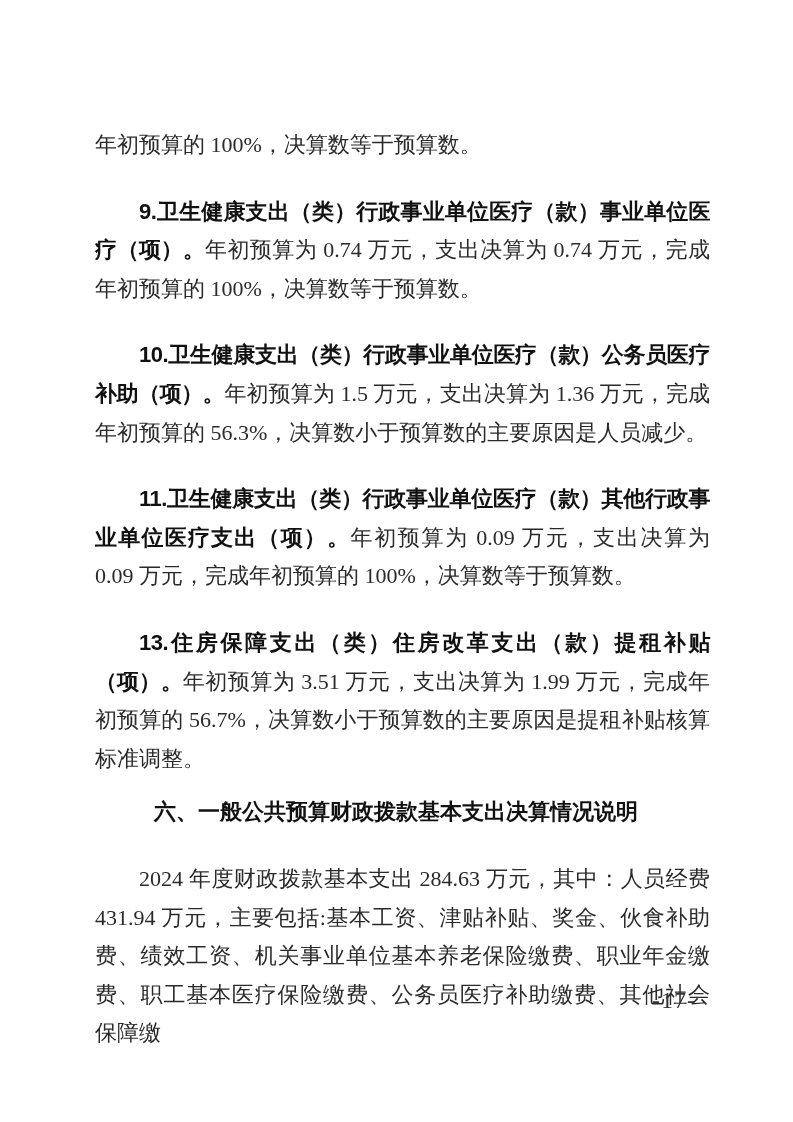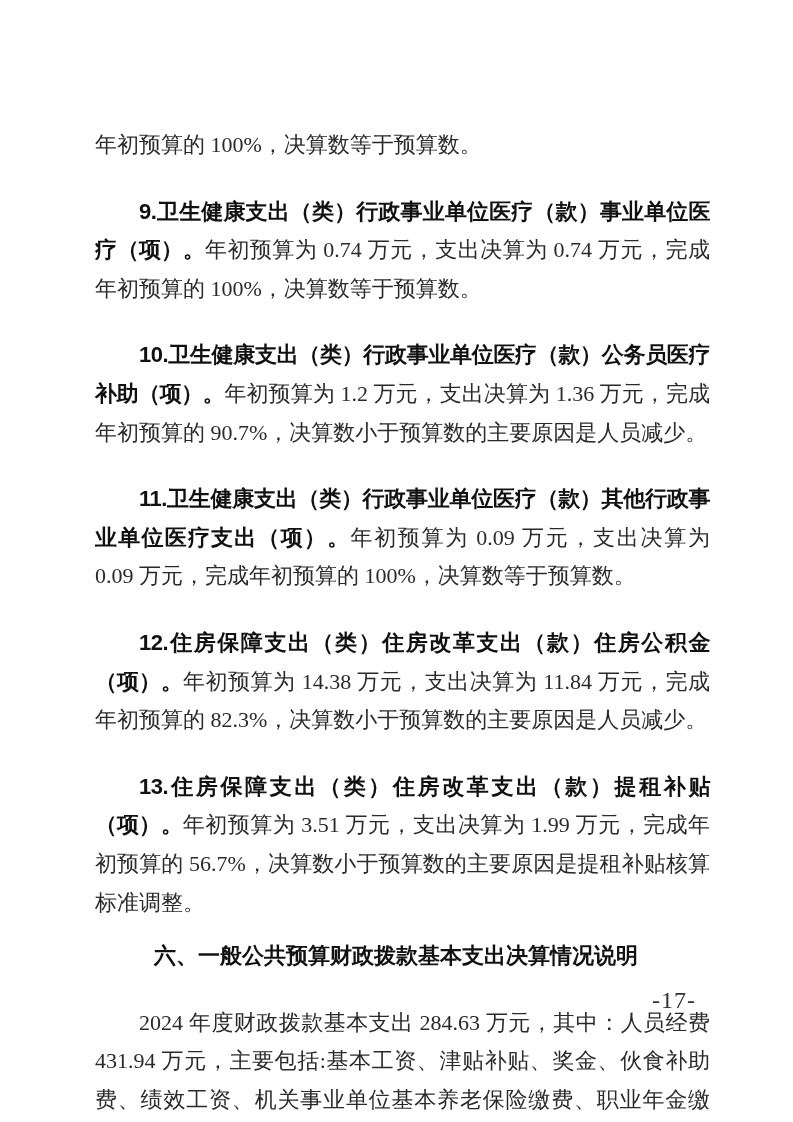--- a/index.html
+++ b/index.html
@@ -65,25 +65,24 @@
 </head>
 <body>
 
 <div class="page">
   <main class="content">
 
     <p class="para">年初预算的 100%，决算数等于预算数。</p>
 
     <p class="para indent"><b class="lead">9.卫生健康支出（类）行政事业单位医疗（款）事业单位医疗（项）。</b><span>年初预算为 0.74 万元，支出决算为 0.74 万元，完成年初预算的 100%，决算数等于预算数。</span></p>
 
-    <p class="para indent"><b class="lead">10.卫生健康支出（类）行政事业单位医疗（款）公务员医疗补助（项）。</b><span>年初预算为 1.2 万元，支出决算为 1.36 万元，完成年初预算的 90.7%，决算数小于预算数的主要原因是人员减少。</span></p>
+    <p class="para indent"><b class="lead">10.卫生健康支出（类）行政事业单位医疗（款）公务员医疗补助（项）。</b><span>年初预算为 1.5 万元，支出决算为 1.36 万元，完成年初预算的 56.3%，决算数小于预算数的主要原因是人员减少。</span></p>
 
     <p class="para indent"><b class="lead">11.卫生健康支出（类）行政事业单位医疗（款）其他行政事业单位医疗支出（项）。</b><span>年初预算为 0.09 万元，支出决算为 0.09 万元，完成年初预算的 100%，决算数等于预算数。</span></p>
 
-    <p class="para indent"><b class="lead">12.住房保障支出（类）住房改革支出（款）住房公积金（项）。</b><span>年初预算为 14.38 万元，支出决算为 11.84 万元，完成年初预算的 82.3%，决算数小于预算数的主要原因是人员减少。</span></p>
 
     <p class="para indent"><b class="lead">13.住房保障支出（类）住房改革支出（款）提租补贴（项）。</b><span>年初预算为 3.51 万元，支出决算为 1.99 万元，完成年初预算的 56.7%，决算数小于预算数的主要原因是提租补贴核算标准调整。</span></p>
 
     <h2 class="section-heading">六、一般公共预算财政拨款基本支出决算情况说明</h2>
 
     <p class="para indent">2024 年度财政拨款基本支出 284.63 万元，其中：人员经费 431.94 万元，主要包括:基本工资、津贴补贴、奖金、伙食补助费、绩效工资、机关事业单位基本养老保险缴费、职业年金缴费、职工基本医疗保险缴费、公务员医疗补助缴费、其他社会保障缴</p>
 
   </main>
 
   <div class="page-number">-17-</div>

